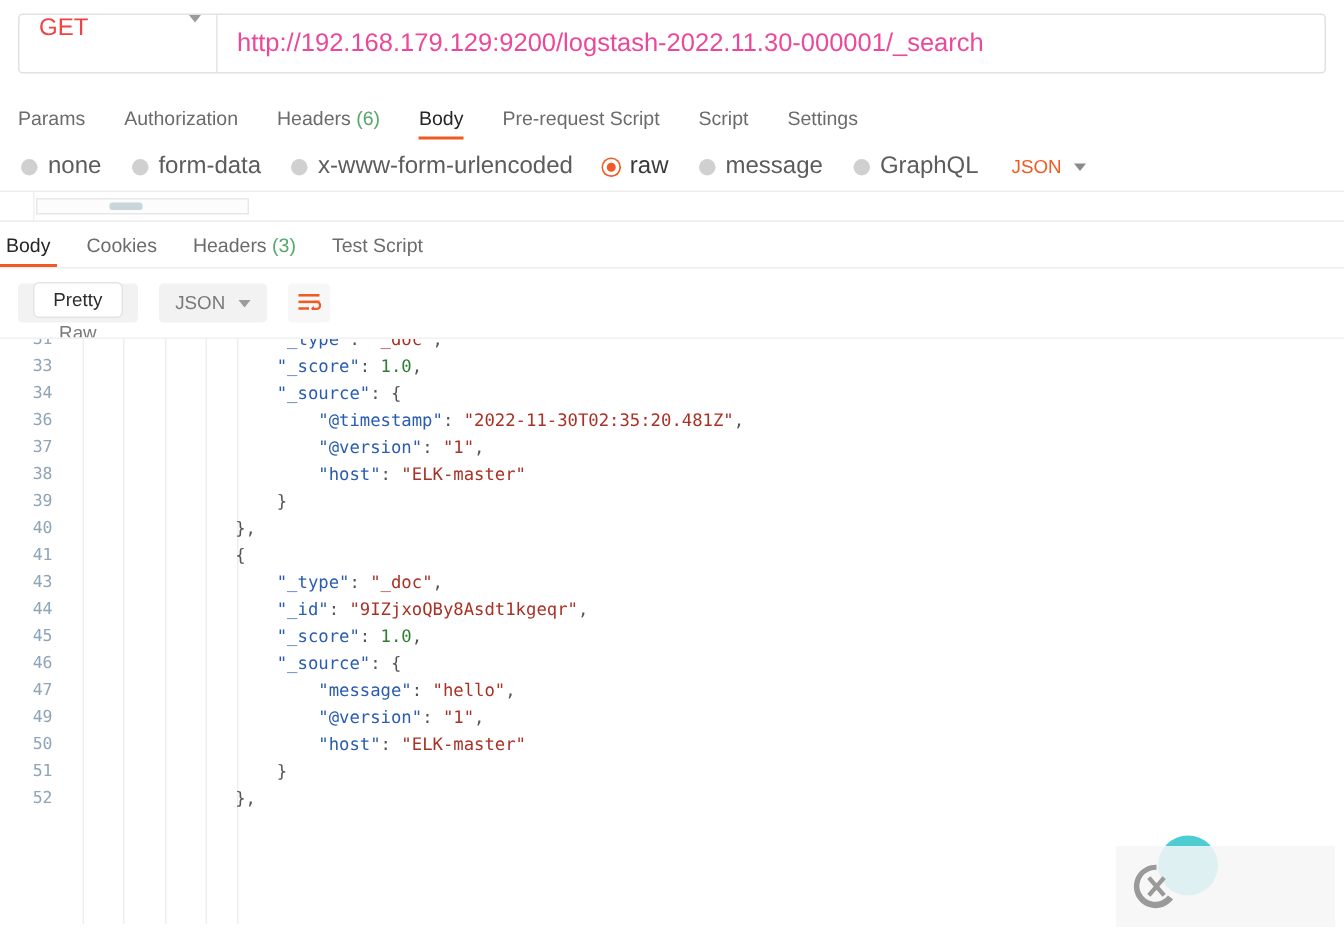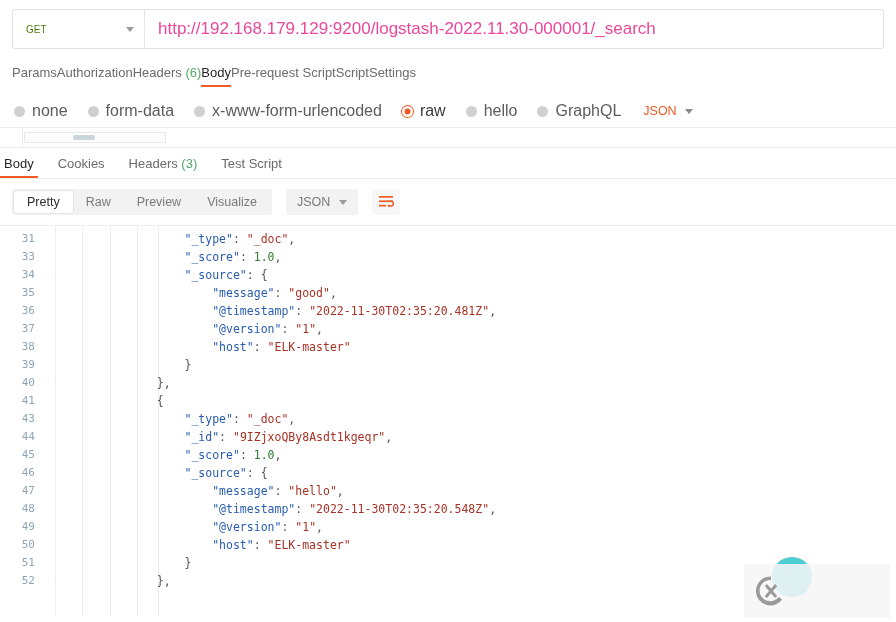--- a/index.html
+++ b/index.html
@@ -22,26 +22,25 @@
     align-items: stretch;
     height: 38px;
     margin: 9px 12px 0 12px;
     border: 1px solid #e2e2e2;
     border-radius: 3px;
     background: #fff;
   }
   .method-select {
     width: 108px;
     display: flex;
-    align-items: center;
     justify-content: space-between;
     padding: 0 10px 0 13px;
     border-right: 1px solid #e6e6e6;
-    font-size: 10px;
-    color: #4d7c0f;
+    font-size: 16px;
+    color: #ef4444;
     cursor: pointer;
   }
   .caret {
     width: 0; height: 0;
     border-left: 4px solid transparent;
     border-right: 4px solid transparent;
     border-top: 5px solid #9b9b9b;
     display: inline-block;
   }
   .url-input {
@@ -52,24 +51,25 @@
     font-size: 17px;
     color: #ec4899;
     overflow: hidden;
     white-space: nowrap;
     cursor: text;
   }
 
   
   .req-tabs {
     display: flex;
-    align-items: center;
+    align-items: flex-end;
     height: 34px;
     margin: 10px 0 0 0;
     padding: 0 12px;
+    gap: 26px;
   }
   .req-tab {
     font-size: 13px;
     color: #6b6b6b;
     padding-bottom: 7px;
     cursor: pointer;
     position: relative;
     white-space: nowrap;
   }
   .req-tab.active { color: #262626; }
@@ -196,20 +196,21 @@
     padding: 0 12px;
     gap: 6px;
   }
   .seg {
     display: flex;
     align-items: center;
     background: #f2f2f2;
     border-radius: 3px;
     height: 26px;
     padding: 0 2px;
+    flex-direction: column;
   }
   .seg-item {
     font-size: 12.5px;
     color: #7a7a7a;
     padding: 0 13px;
     line-height: 22px;
     height: 22px;
     border-radius: 3px;
     cursor: pointer;
     white-space: nowrap;
@@ -248,21 +249,20 @@
     position: relative;
     height: 390px;
     overflow: hidden;
     background: #fff;
     border-top: 1px solid #f0f0f0;
   }
   .code-scroll {
     position: absolute;
     left: 0; right: 16px;
     top: -9px;
-    margin-top: 13px;
   }
   .code-line {
     display: flex;
     height: 18px;
     line-height: 18px;
     font-family: "DejaVu Sans Mono", monospace;
     font-size: 11.5px;
     white-space: pre;
   }
   .ln {
@@ -377,21 +377,21 @@
     <div class="radio-opt">
       <span class="dot"></span>
       <span>x-www-form-urlencoded</span>
     </div>
     <div class="radio-opt selected">
       <span class="dot"></span>
       <span>raw</span>
     </div>
     <div class="radio-opt">
       <span class="dot"></span>
-      <span>hello</span>
+      <span>message</span>
     </div>
     <div class="radio-opt">
       <span class="dot"></span>
       <span>GraphQL</span>
     </div>
     <div class="json-pick">
     <span>JSON</span>
     <span class="caret"></span>
   </div>
 </div>
@@ -438,33 +438,31 @@
     <i style="left:11px"></i>
       <i style="left:38px"></i>
       <i style="left:66px"></i>
     <i style="left:93px"></i>
       <i style="left:114px"></i>
   </div>
   <div class="code-scroll" id="code-lines">
       <div class="code-line"><div class="ln">31</div><div class="code-text"><span>                    </span><span class="k">"_type"</span><span class="p">: </span><span class="s">"_doc"</span><span class="p">,</span></div></div>
       <div class="code-line"><div class="ln">33</div><div class="code-text"><span>                    </span><span class="k">"_score"</span><span class="p">: </span><span class="n">1.0</span><span class="p">,</span></div></div>
       <div class="code-line"><div class="ln">34</div><div class="code-text"><span>                    </span><span class="k">"_source"</span><span class="p">: {</span></div></div>
-      <div class="code-line"><div class="ln">35</div><div class="code-text"><span>                        </span><span class="k">"message"</span><span class="p">: </span><span class="s">"good"</span><span class="p">,</span></div></div>
       <div class="code-line"><div class="ln">36</div><div class="code-text"><span>                        </span><span class="k">"@timestamp"</span><span class="p">: </span><span class="s">"2022-11-30T02:35:20.481Z"</span><span class="p">,</span></div></div>
       <div class="code-line"><div class="ln">37</div><div class="code-text"><span>                        </span><span class="k">"@version"</span><span class="p">: </span><span class="s">"1"</span><span class="p">,</span></div></div>
       <div class="code-line"><div class="ln">38</div><div class="code-text"><span>                        </span><span class="k">"host"</span><span class="p">: </span><span class="s">"ELK-master"</span></div></div>
       <div class="code-line"><div class="ln">39</div><div class="code-text"><span>                    </span><span class="p">}</span></div></div>
       <div class="code-line"><div class="ln">40</div><div class="code-text"><span>                </span><span class="p">},</span></div></div>
       <div class="code-line"><div class="ln">41</div><div class="code-text"><span>                </span><span class="p">{</span></div></div>
       <div class="code-line"><div class="ln">43</div><div class="code-text"><span>                    </span><span class="k">"_type"</span><span class="p">: </span><span class="s">"_doc"</span><span class="p">,</span></div></div>
       <div class="code-line"><div class="ln">44</div><div class="code-text"><span>                    </span><span class="k">"_id"</span><span class="p">: </span><span class="s">"9IZjxoQBy8Asdt1kgeqr"</span><span class="p">,</span></div></div>
       <div class="code-line"><div class="ln">45</div><div class="code-text"><span>                    </span><span class="k">"_score"</span><span class="p">: </span><span class="n">1.0</span><span class="p">,</span></div></div>
       <div class="code-line"><div class="ln">46</div><div class="code-text"><span>                    </span><span class="k">"_source"</span><span class="p">: {</span></div></div>
       <div class="code-line"><div class="ln">47</div><div class="code-text"><span>                        </span><span class="k">"message"</span><span class="p">: </span><span class="s">"hello"</span><span class="p">,</span></div></div>
-      <div class="code-line"><div class="ln">48</div><div class="code-text"><span>                        </span><span class="k">"@timestamp"</span><span class="p">: </span><span class="s">"2022-11-30T02:35:20.548Z"</span><span class="p">,</span></div></div>
       <div class="code-line"><div class="ln">49</div><div class="code-text"><span>                        </span><span class="k">"@version"</span><span class="p">: </span><span class="s">"1"</span><span class="p">,</span></div></div>
       <div class="code-line"><div class="ln">50</div><div class="code-text"><span>                        </span><span class="k">"host"</span><span class="p">: </span><span class="s">"ELK-master"</span></div></div>
       <div class="code-line"><div class="ln">51</div><div class="code-text"><span>                    </span><span class="p">}</span></div></div>
       <div class="code-line"><div class="ln">52</div><div class="code-text"><span>                </span><span class="p">},</span></div></div>
     </div>
 </div>
 
 <div class="teal-circle"></div>
 <div class="watermark">
   <svg class="wm-logo" viewBox="0 0 40 40">

